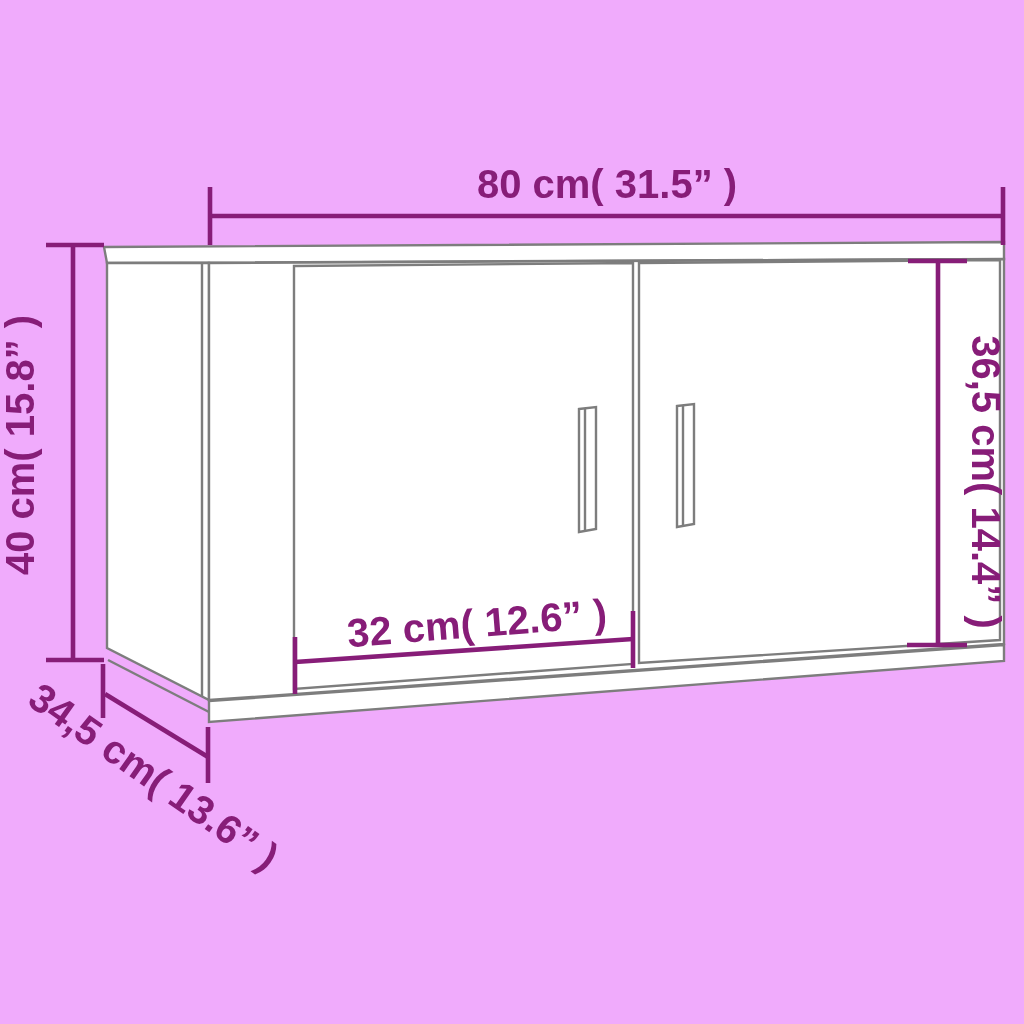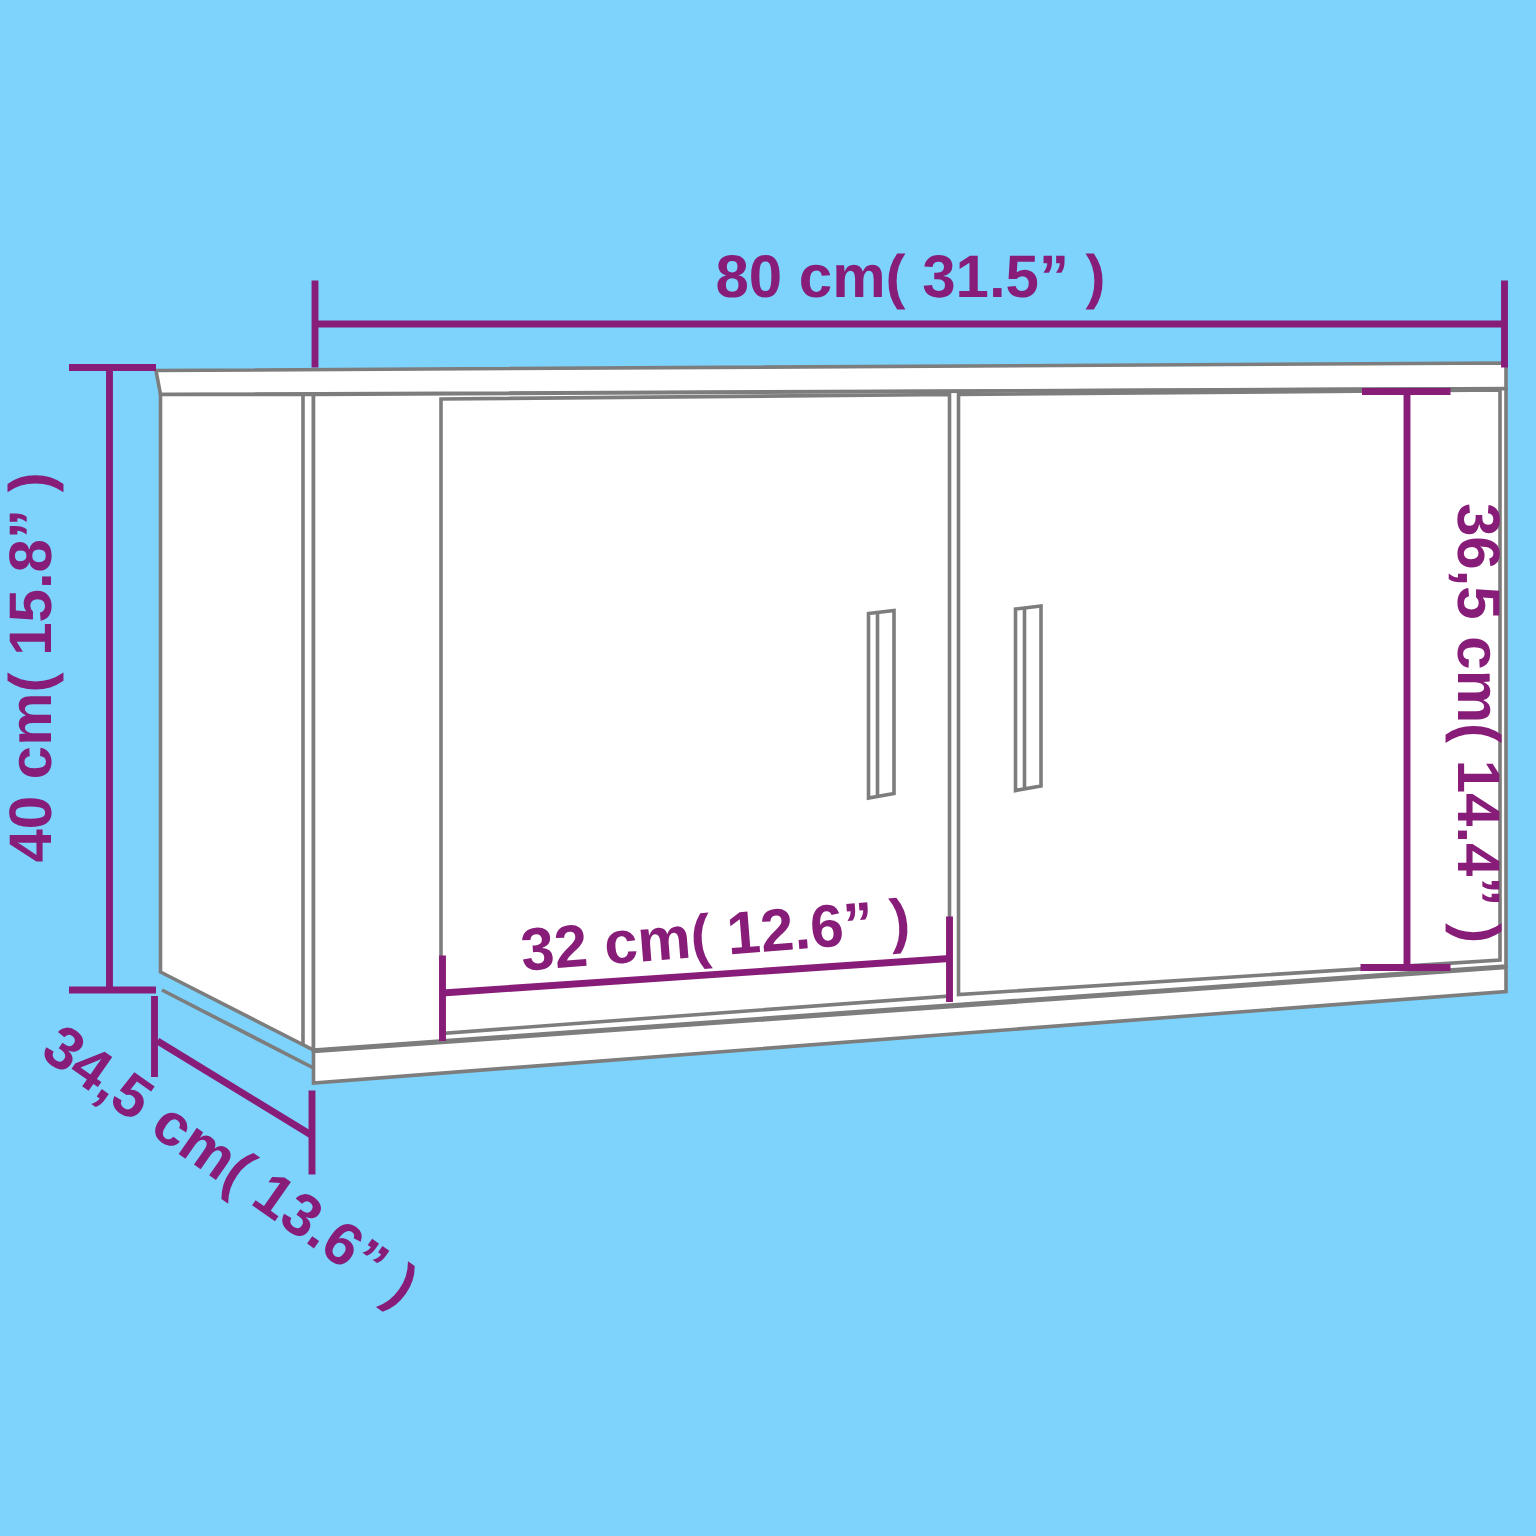--- a/index.html
+++ b/index.html
@@ -5,21 +5,21 @@
   html, body {
     margin: 0;
     padding: 0;
     background: #ffffff;
     font-family: "Liberation Sans", sans-serif;
   }
   #stage {
     position: relative;
     width: 1024px;
     height: 1024px;
-    background: #7dd3fc;
+    background: #f0abfc;
     overflow: hidden;
   }
   svg { display: block; }
   .dim-text {
     font-family: "Liberation Sans", "DejaVu Sans", sans-serif;
     font-weight: bold;
     font-size: 40px;
   }
 </style>
 </head>

